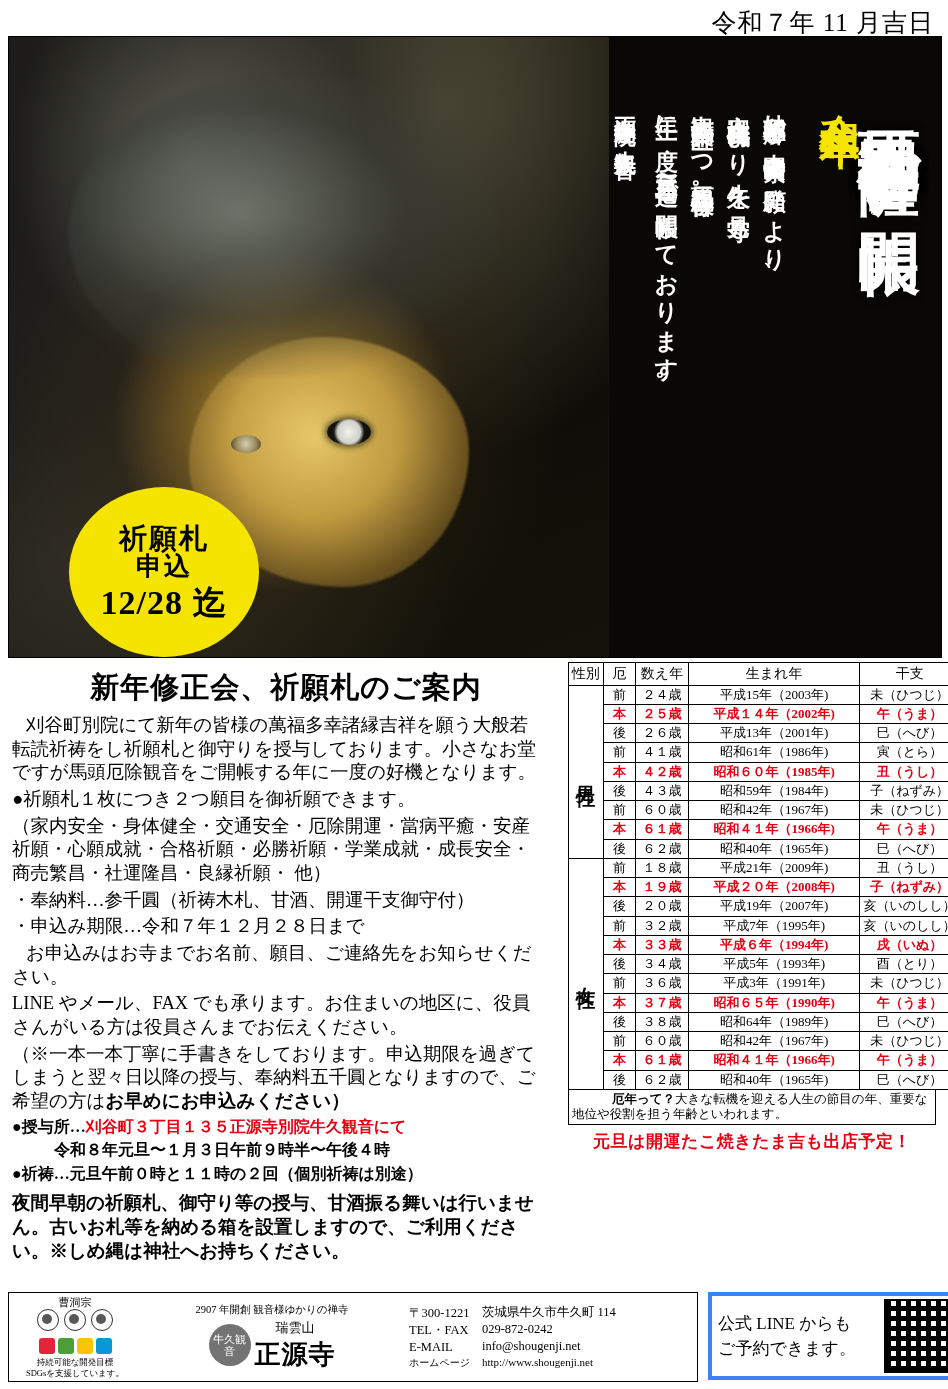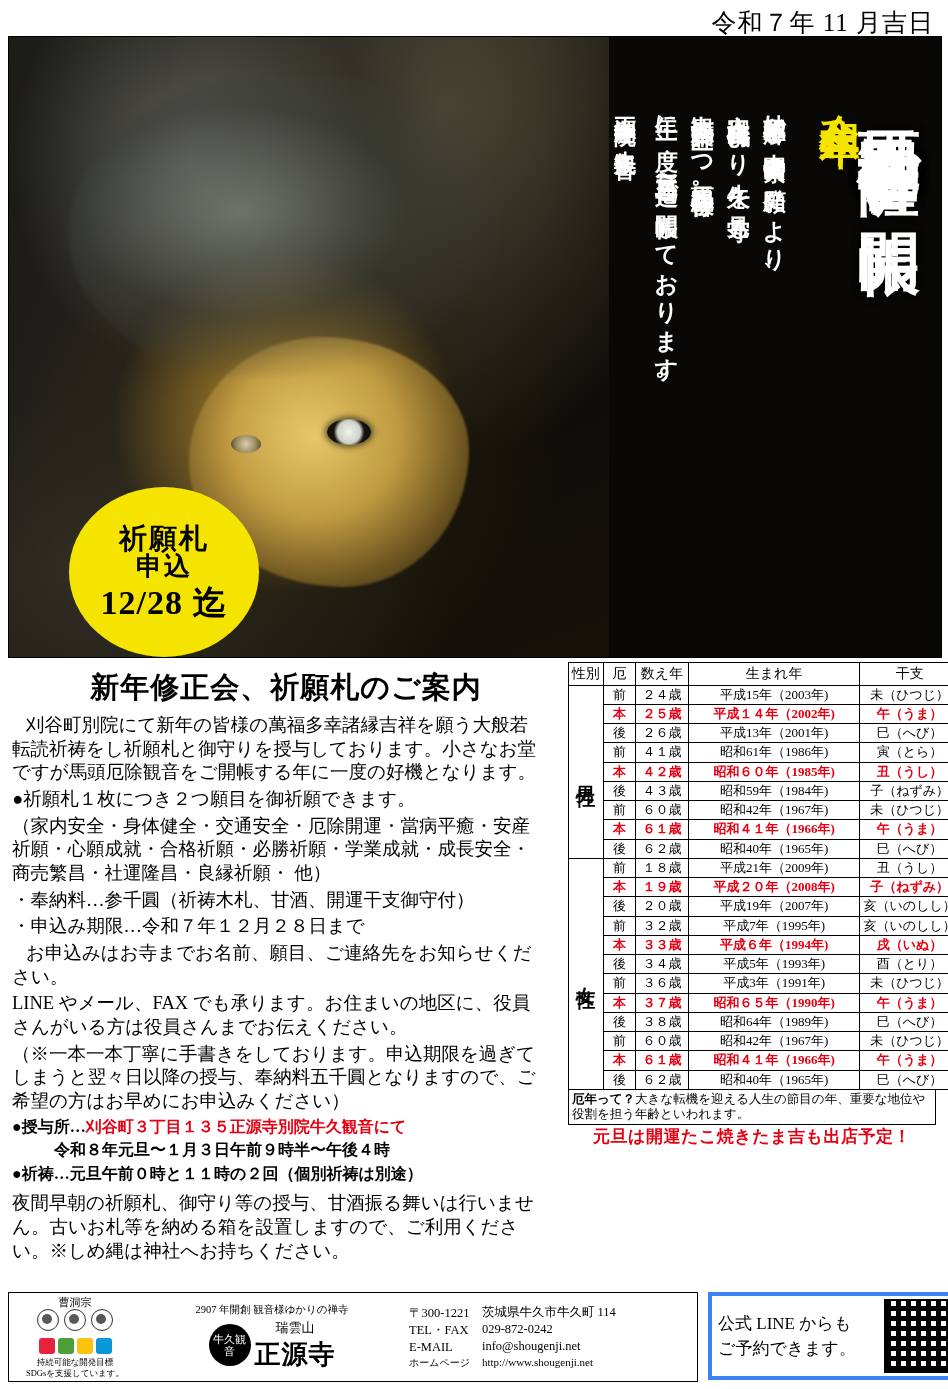--- a/index.html
+++ b/index.html
@@ -86,21 +86,21 @@
 
   
   .lower{position:absolute;left:8px;top:660px;width:932px;height:620px;}
 
   .leftcol{position:absolute;left:4px;top:0;width:548px;}
   .sec-title{
     font-size:29px;font-weight:bold;text-align:center;margin:8px 0 6px 0;letter-spacing:1px;
   }
   .p{font-size:18.5px;line-height:1.28;margin:0 15px 3px 0;}
   .p.ind{text-indent:14px;}
-  .bold{font-weight:normal;}
+  .bold{font-weight:bold;}
   .red{color:#e60012;}
   .p.big{font-size:16px;font-weight:bold;}
   .indent2{margin-left:42px;}
 
   
   .tablewrap{position:absolute;left:560px;top:2px;width:368px;}
   table{border-collapse:collapse;width:392px;font-size:13px;}
   th,td{border:1px solid #000;text-align:center;padding:1px 1px;line-height:1.25;}
   thead th{font-size:14px;font-weight:normal;padding:2px 0;}
   td.yaku{width:26px;}
@@ -108,23 +108,23 @@
   td.year{width:150px;text-align:center;}
   td.eto{width:86px;}
   td.sex{width:28px;font-size:19px;font-weight:bold;letter-spacing:0;}
   tr.hon td{color:#e60012;font-weight:bold;}
   .sexcell span{writing-mode:vertical-rl;text-orientation:upright;letter-spacing:4px;}
 
   .note{
     border:1px solid #000;border-top:none;width:368px;box-sizing:border-box;
     font-size:12.5px;line-height:1.2;padding:2px 3px;
   }
-  .note .q{font-weight:bold;}
+  .note .q{font-weight:bold;margin-left:40px;}
   .bottomred{
-    text-align:center;color:#e60012;font-weight:bold;font-size:17px;
+    text-align:center;color:#e60012;font-weight:bold;font-size:17px;margin-top:5px;
     letter-spacing:0.5px;
   }
 
   
   .footer{
     position:absolute;left:8px;top:1292px;width:932px;height:88px;
   }
   .fbox{
     position:absolute;left:0;top:0;width:688px;height:88px;border:1px solid #000;
     display:flex;align-items:center;
@@ -133,21 +133,21 @@
   .sotoshu{width:120px;text-align:center;font-size:11px;line-height:1.25;}
   .sdgs-row{display:flex;justify-content:center;gap:3px;margin:3px 0;}
   .sdg{width:16px;height:16px;border-radius:3px;}
   .mon{width:20px;height:20px;border:1px solid #333;border-radius:50%;background:#fff;
        display:inline-block;margin:0 1px;position:relative;}
   .mon:after{content:"";position:absolute;left:4px;top:4px;width:10px;height:10px;
        background:#111;border-radius:50%;opacity:.7;}
   .templename{width:250px;text-align:center;}
   .t-small{font-size:10.5px;letter-spacing:0;}
   .t-logo{display:flex;align-items:center;justify-content:center;gap:4px;margin-top:2px;}
-  .t-circle{width:42px;height:42px;border-radius:50%;background:#000000;color:#fff;
+  .t-circle{width:42px;height:42px;border-radius:50%;background:#737373;color:#fff;
             font-size:11px;display:flex;align-items:center;justify-content:center;line-height:1.1;text-align:center;}
   .t-main{font-size:26px;font-weight:bold;letter-spacing:1px;}
   .t-sub{font-size:13px;}
   .contact{font-size:12.5px;line-height:1.35;}
   .lineblock{
     position:absolute;left:700px;top:0;width:260px;height:88px;border:4px solid #3b82f6;
     display:flex;align-items:center;justify-content:space-between;padding:0 6px;box-sizing:border-box;
   }
   .lineblock .lt{font-size:17px;line-height:1.5;}
   .qr{width:70px;height:70px;background:

